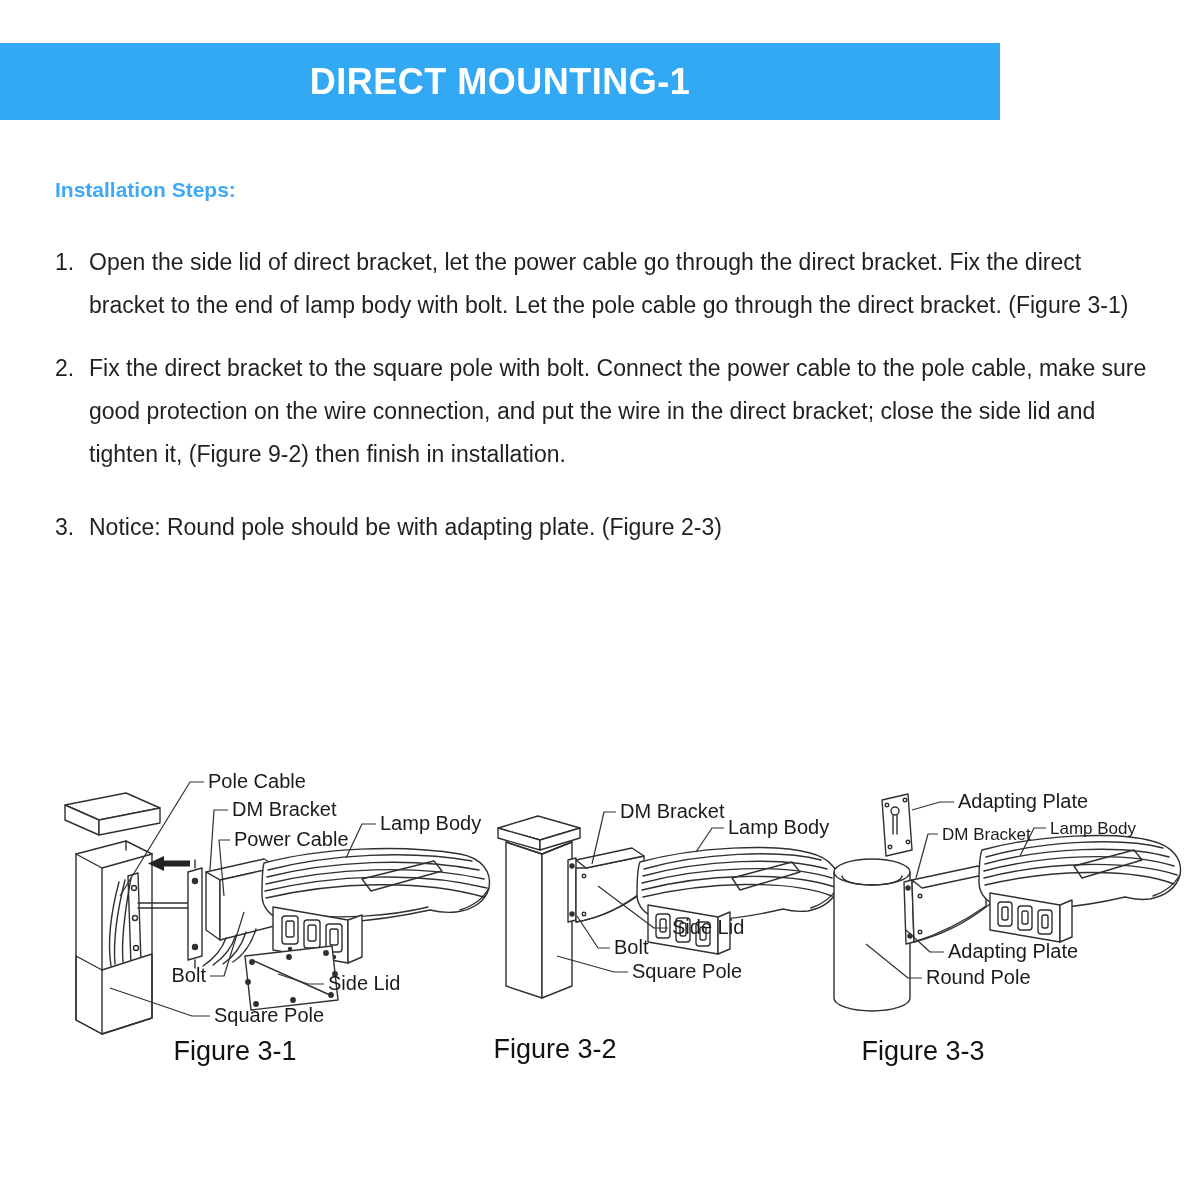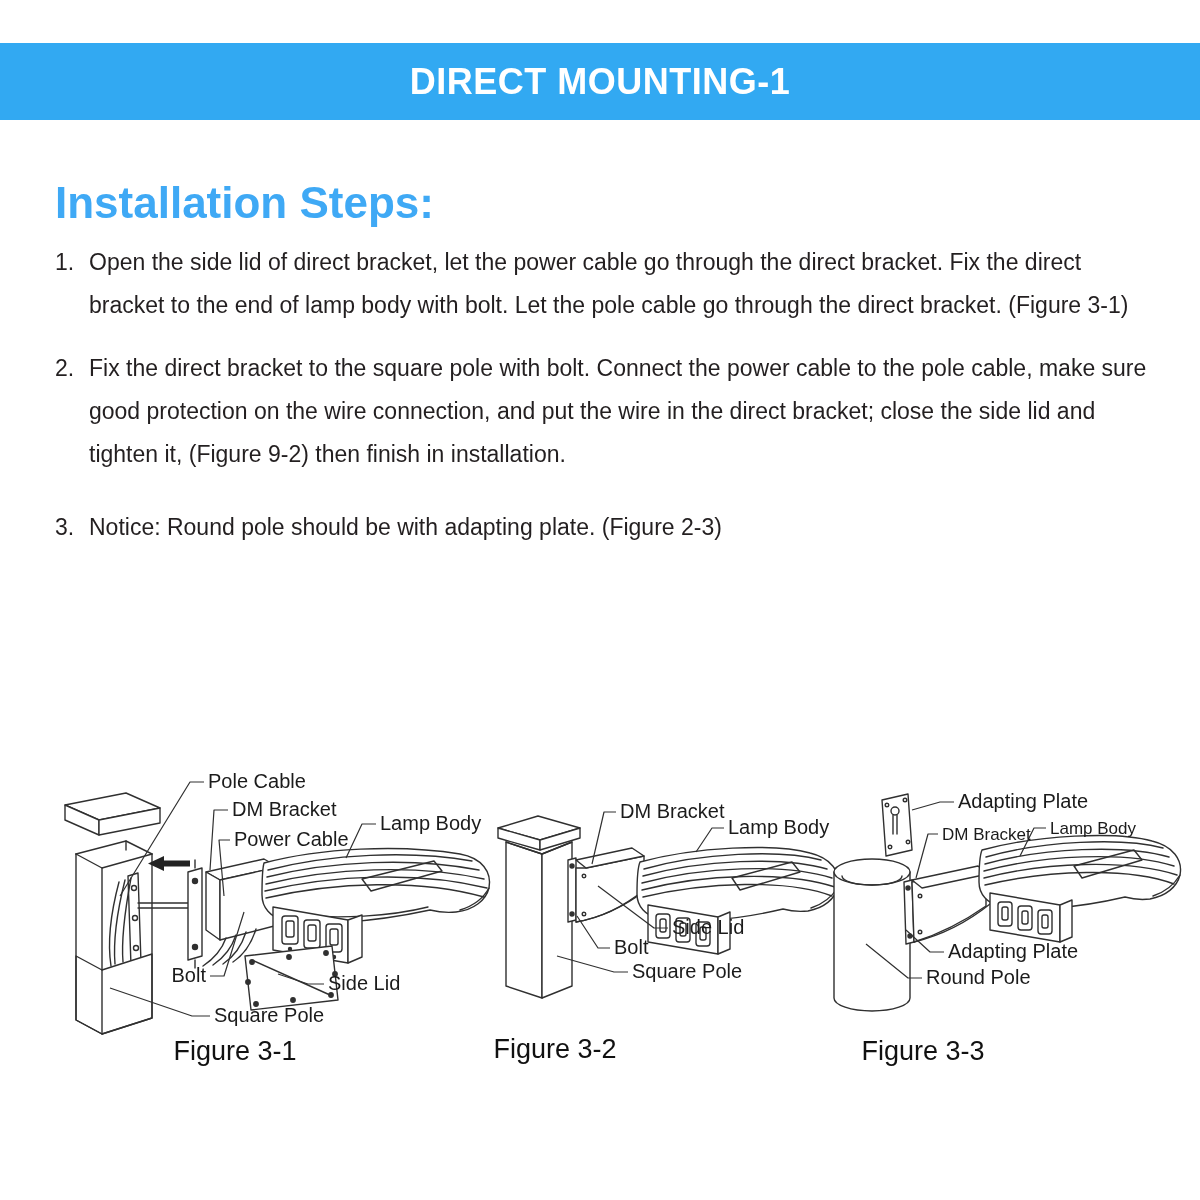--- a/index.html
+++ b/index.html
@@ -8,27 +8,27 @@
     --body-text:#231f20;
     --ink:#303030;
   }
   *{box-sizing:border-box}
   html,body{margin:0;padding:0}
   body{
     width:1200px;height:1200px;background:#fff;position:relative;
     font-family:"Liberation Sans",sans-serif;overflow:hidden;
   }
   .header-bar{
-    position:absolute;left:0;top:43px;width:1200px;height:77px;
+    position:absolute;left:0;top:43px;width:1000px;height:77px;
     background:var(--header-bg);display:flex;align-items:center;justify-content:center;
   }
   .header-title{color:#fff;font-size:36px;font-weight:bold;letter-spacing:.5px}
   .section-heading{
     position:absolute;left:55px;top:178px;margin:0;
-    color:var(--heading);font-size:44px;font-weight:bold;
+    color:var(--heading);font-size:21px;font-weight:bold;
   }
   .steps{
     position:absolute;left:55px;top:241px;width:1100px;
     color:var(--body-text);font-size:23px;line-height:43px;
   }
   .step{display:flex;margin-bottom:20px}
   .step.last-gap{margin-bottom:30px}
   .step-num{flex:0 0 34px}
   .step-text{flex:1}
   .fig{position:absolute}

